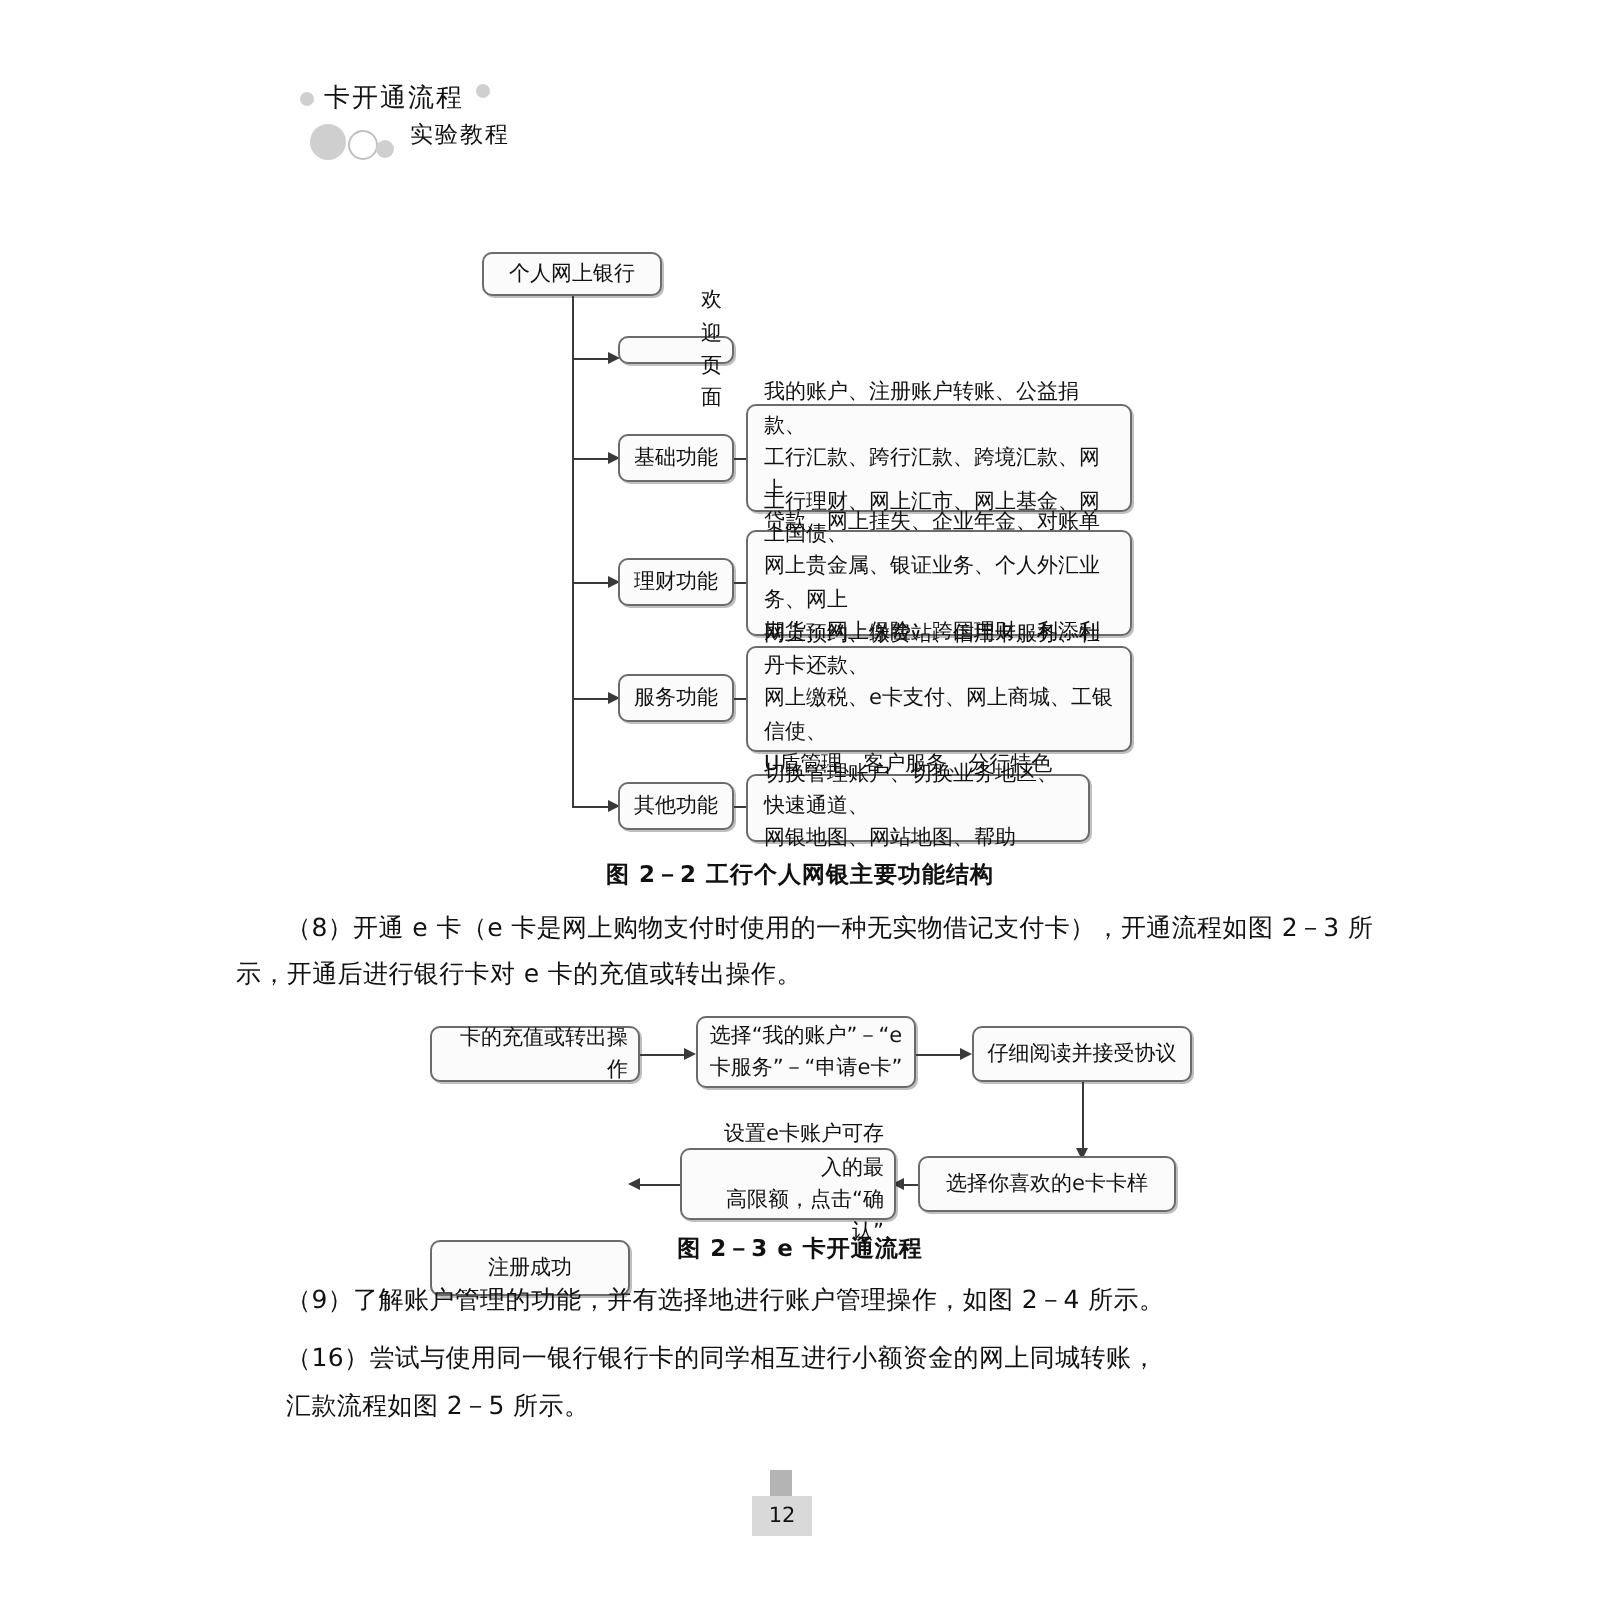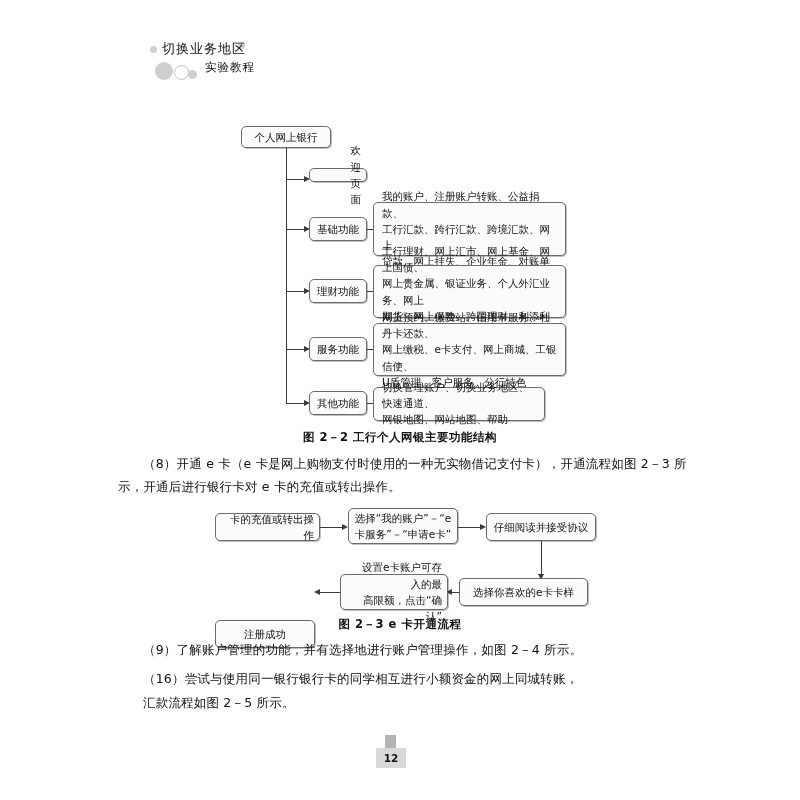--- a/index.html
+++ b/index.html
@@ -142,35 +142,34 @@
     left: 376px;
     top: 748px;
     width: 30px;
     height: 20px;
     background: #d9d9d9;
     display: flex;
     align-items: center;
     justify-content: center;
     font-size: 10.5px;
     color: #111;
-    font-weight: bold;
   }
 </style>
 </head>
 <body>
 
 <div class="page">
 
   <div class="runhead">
     <div class="rh-bubble" style="left:0px;   top:6px;  width:7px;  height:7px;"></div>
     <div class="rh-bubble" style="left:88px;  top:2px;  width:7px;  height:7px;"></div>
     <div class="rh-bubble" style="left:5px;   top:22px; width:18px; height:18px;"></div>
     <div class="rh-bubble ring" style="left:24px;  top:25px; width:13px; height:13px;"></div>
     <div class="rh-bubble" style="left:38px;  top:30px; width:9px;  height:9px;"></div>
-    <div class="rh-line1">切换业务地区</div>
+    <div class="rh-line1">卡开通流程</div>
     <div class="rh-line2">实验教程</div>
   </div>
 
   <div>
 
     <div class="box" style="left:241px; top:126px; width:90px; height:22px;">个人网上银行</div>
 
     <div class="line v" style="left:286px; top:148px; height:255px;"></div>
 
     <div class="line h" style="left:286px; top:179px; width:18px;"></div>

